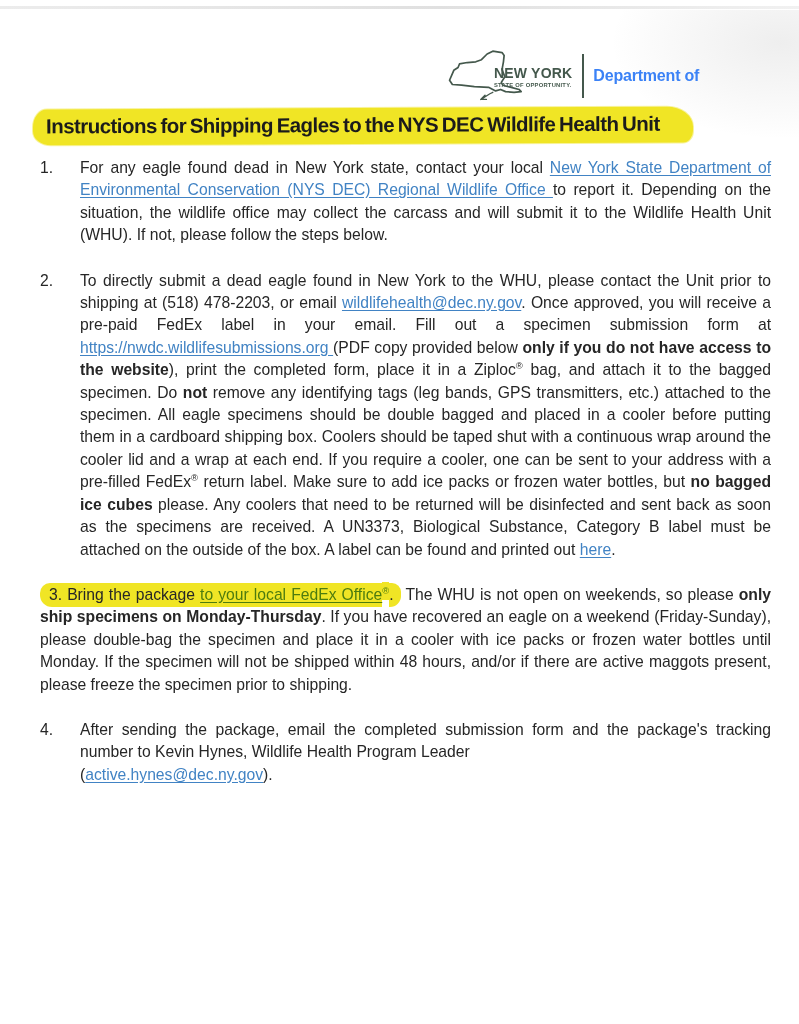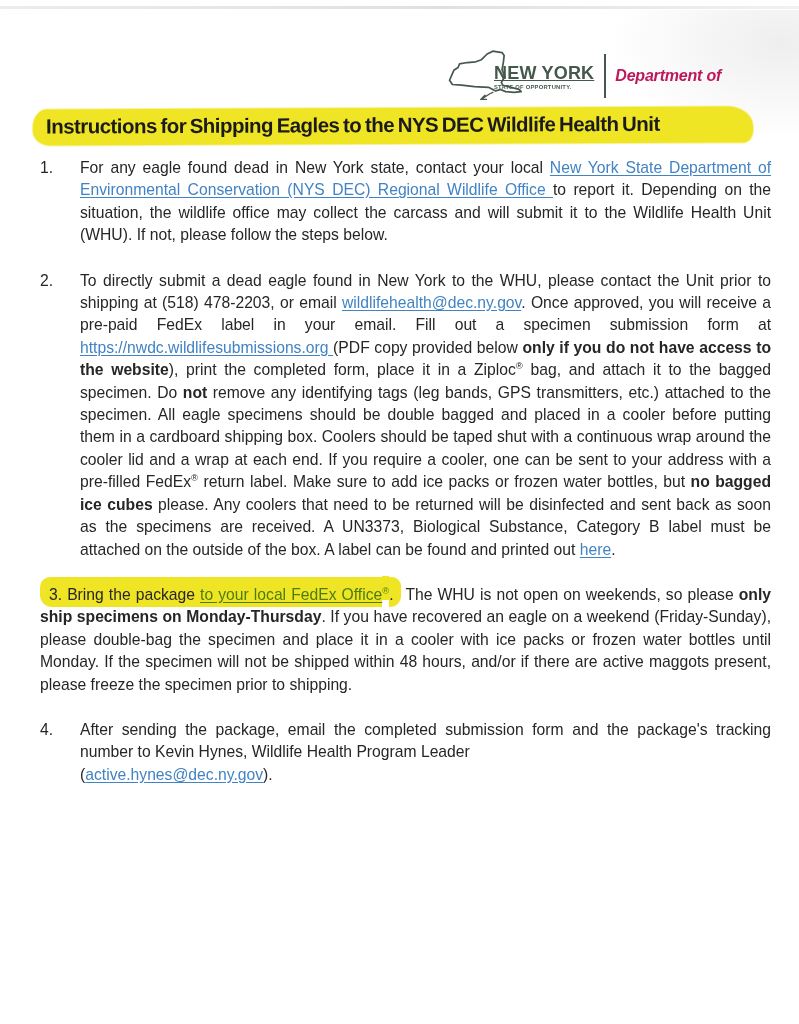--- a/index.html
+++ b/index.html
@@ -23,27 +23,27 @@
   }
 
   
   .logo {
     position:absolute; top:48px; left:446px;
     display:flex; align-items:center;
     color:#44584c;
   }
   .ny-shape { width:78px; height:56px; flex:none; }
   .brand { margin-left:-30px; margin-top:4px; display:flex; flex-direction:column; }
-  .brand-name { font-size:18px; font-weight:bold; letter-spacing:.2px; line-height:1;text-decoration:underline; }
+  .brand-name { font-size:14px; font-weight:bold; letter-spacing:.2px; line-height:1; }
   .brand-tag  { font-size:5.8px; font-weight:bold; letter-spacing:.25px; line-height:1.25; margin-top:2px; }
   .logo-divider { width:2px; height:44px; background:#44584c; margin:0 9px 0 10px; flex:none; }
-  .dept { font-size:16px; font-weight:bold; color:#be185d; line-height:1.12; letter-spacing:-0.2px;font-style:italic; }
+  .dept { font-size:16px; font-weight:bold; color:#3b82f6; line-height:1.12; letter-spacing:-0.2px; }
 
   
-  .title-wrap { position:absolute; top:108px; left:33px; width:720px; }
+  .title-wrap { position:absolute; top:108px; left:33px; width:660px; }
   .title-hl {
     background:#f0e525;
     padding:5px 14px 7px 13px;
     border-radius:14px 26px 10px 18px / 18px 20px 12px 14px;
     transform:rotate(-0.25deg);
     box-shadow:0 0 0 1px rgba(240,229,37,.45);
   }
   h1.doc-title {
     font-size:20.5px; font-weight:bold; color:#1b1b1b;
     letter-spacing:-0.55px; word-spacing:-1.5px; white-space:nowrap;
@@ -54,21 +54,21 @@
              font-size:15.7px; line-height:22.4px; }
   .item { display:flex; margin-bottom:23px; }
   .item .num { width:28px; flex:none; }
   .item .txt { flex:1; text-align:justify;margin-left:12px; }
   .para { text-align:justify; margin-bottom:23px; }
   b { font-weight:bold; }
   a.link { color:#4183c4; text-decoration:underline; text-underline-offset:2px; cursor:pointer; }
   sup.reg { font-size:9.5px; vertical-align:super; line-height:0; }
   .hl {
     background:#f0e525;
-    padding-top:9px; padding-bottom:4px;
+    padding-top:3px; padding-bottom:4px;
     box-decoration-break:clone; -webkit-box-decoration-break:clone;
   }
   .hl-first { padding-left:9px; border-radius:10px 0 0 12px; }
   .hl-last  { padding-right:7px; border-radius:0 9px 11px 0; }
   a.hl-link, sup.hl-link { color:#4d7c0f; }
 </style>
 </head>
 <body>
 
 <div class="page">

